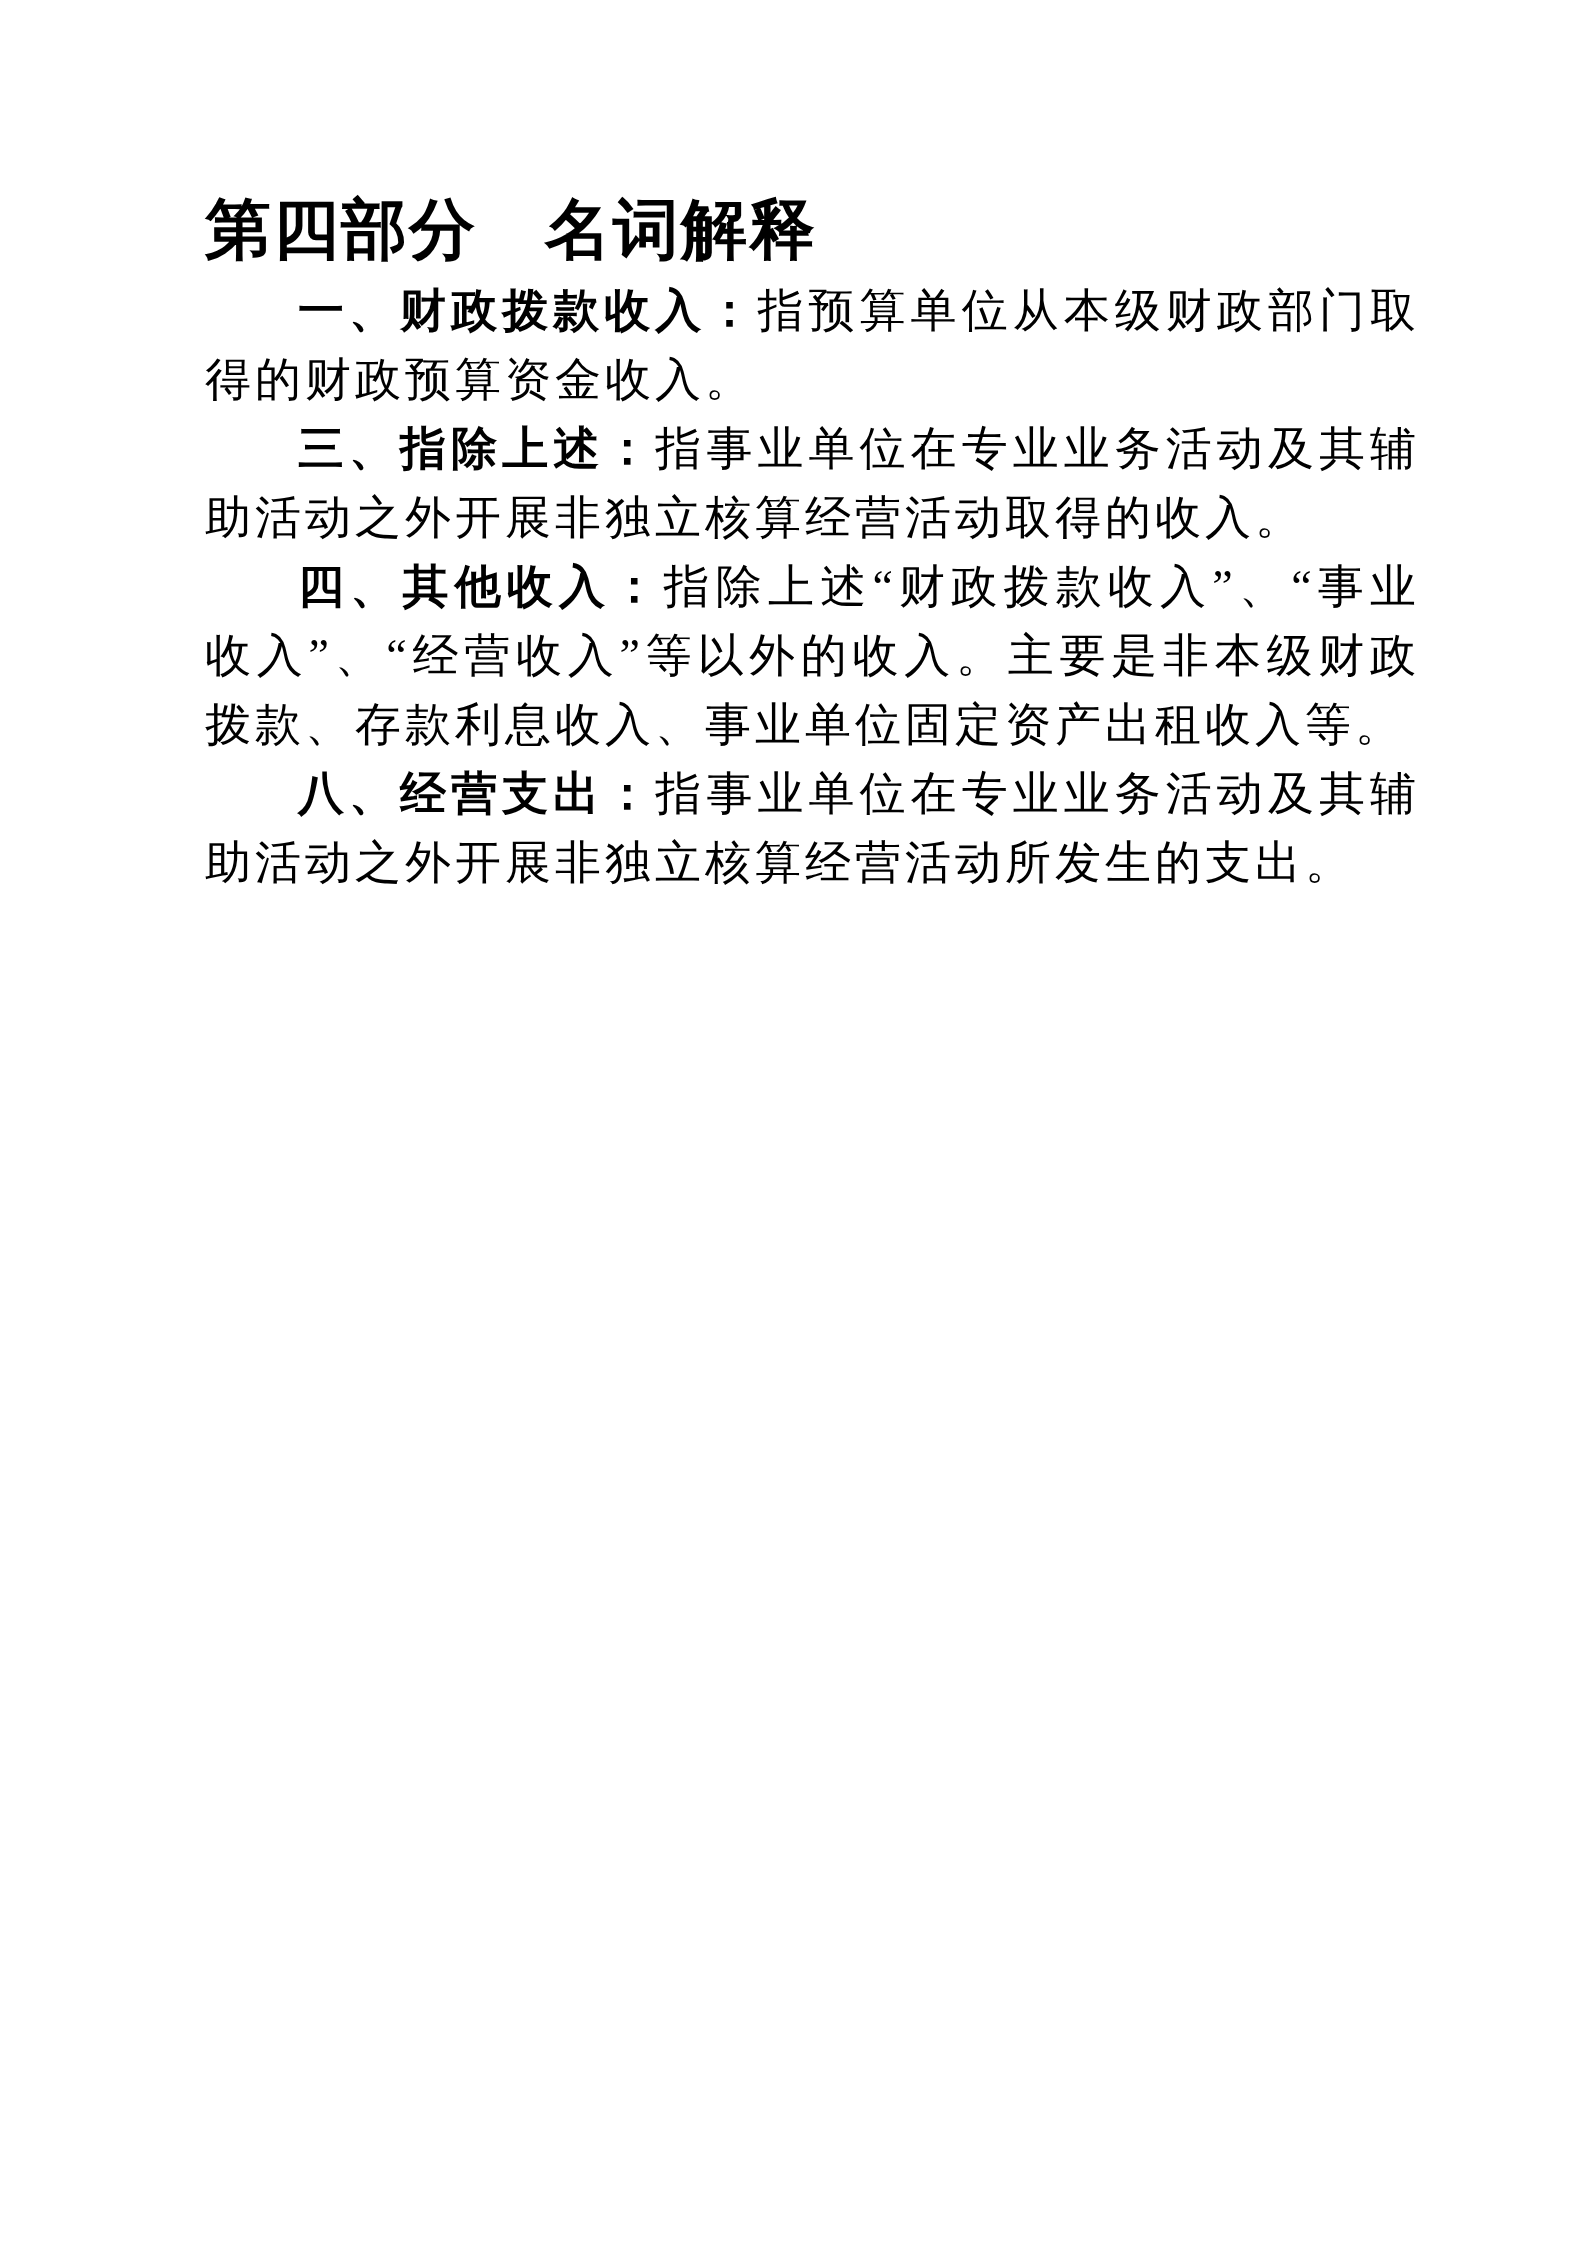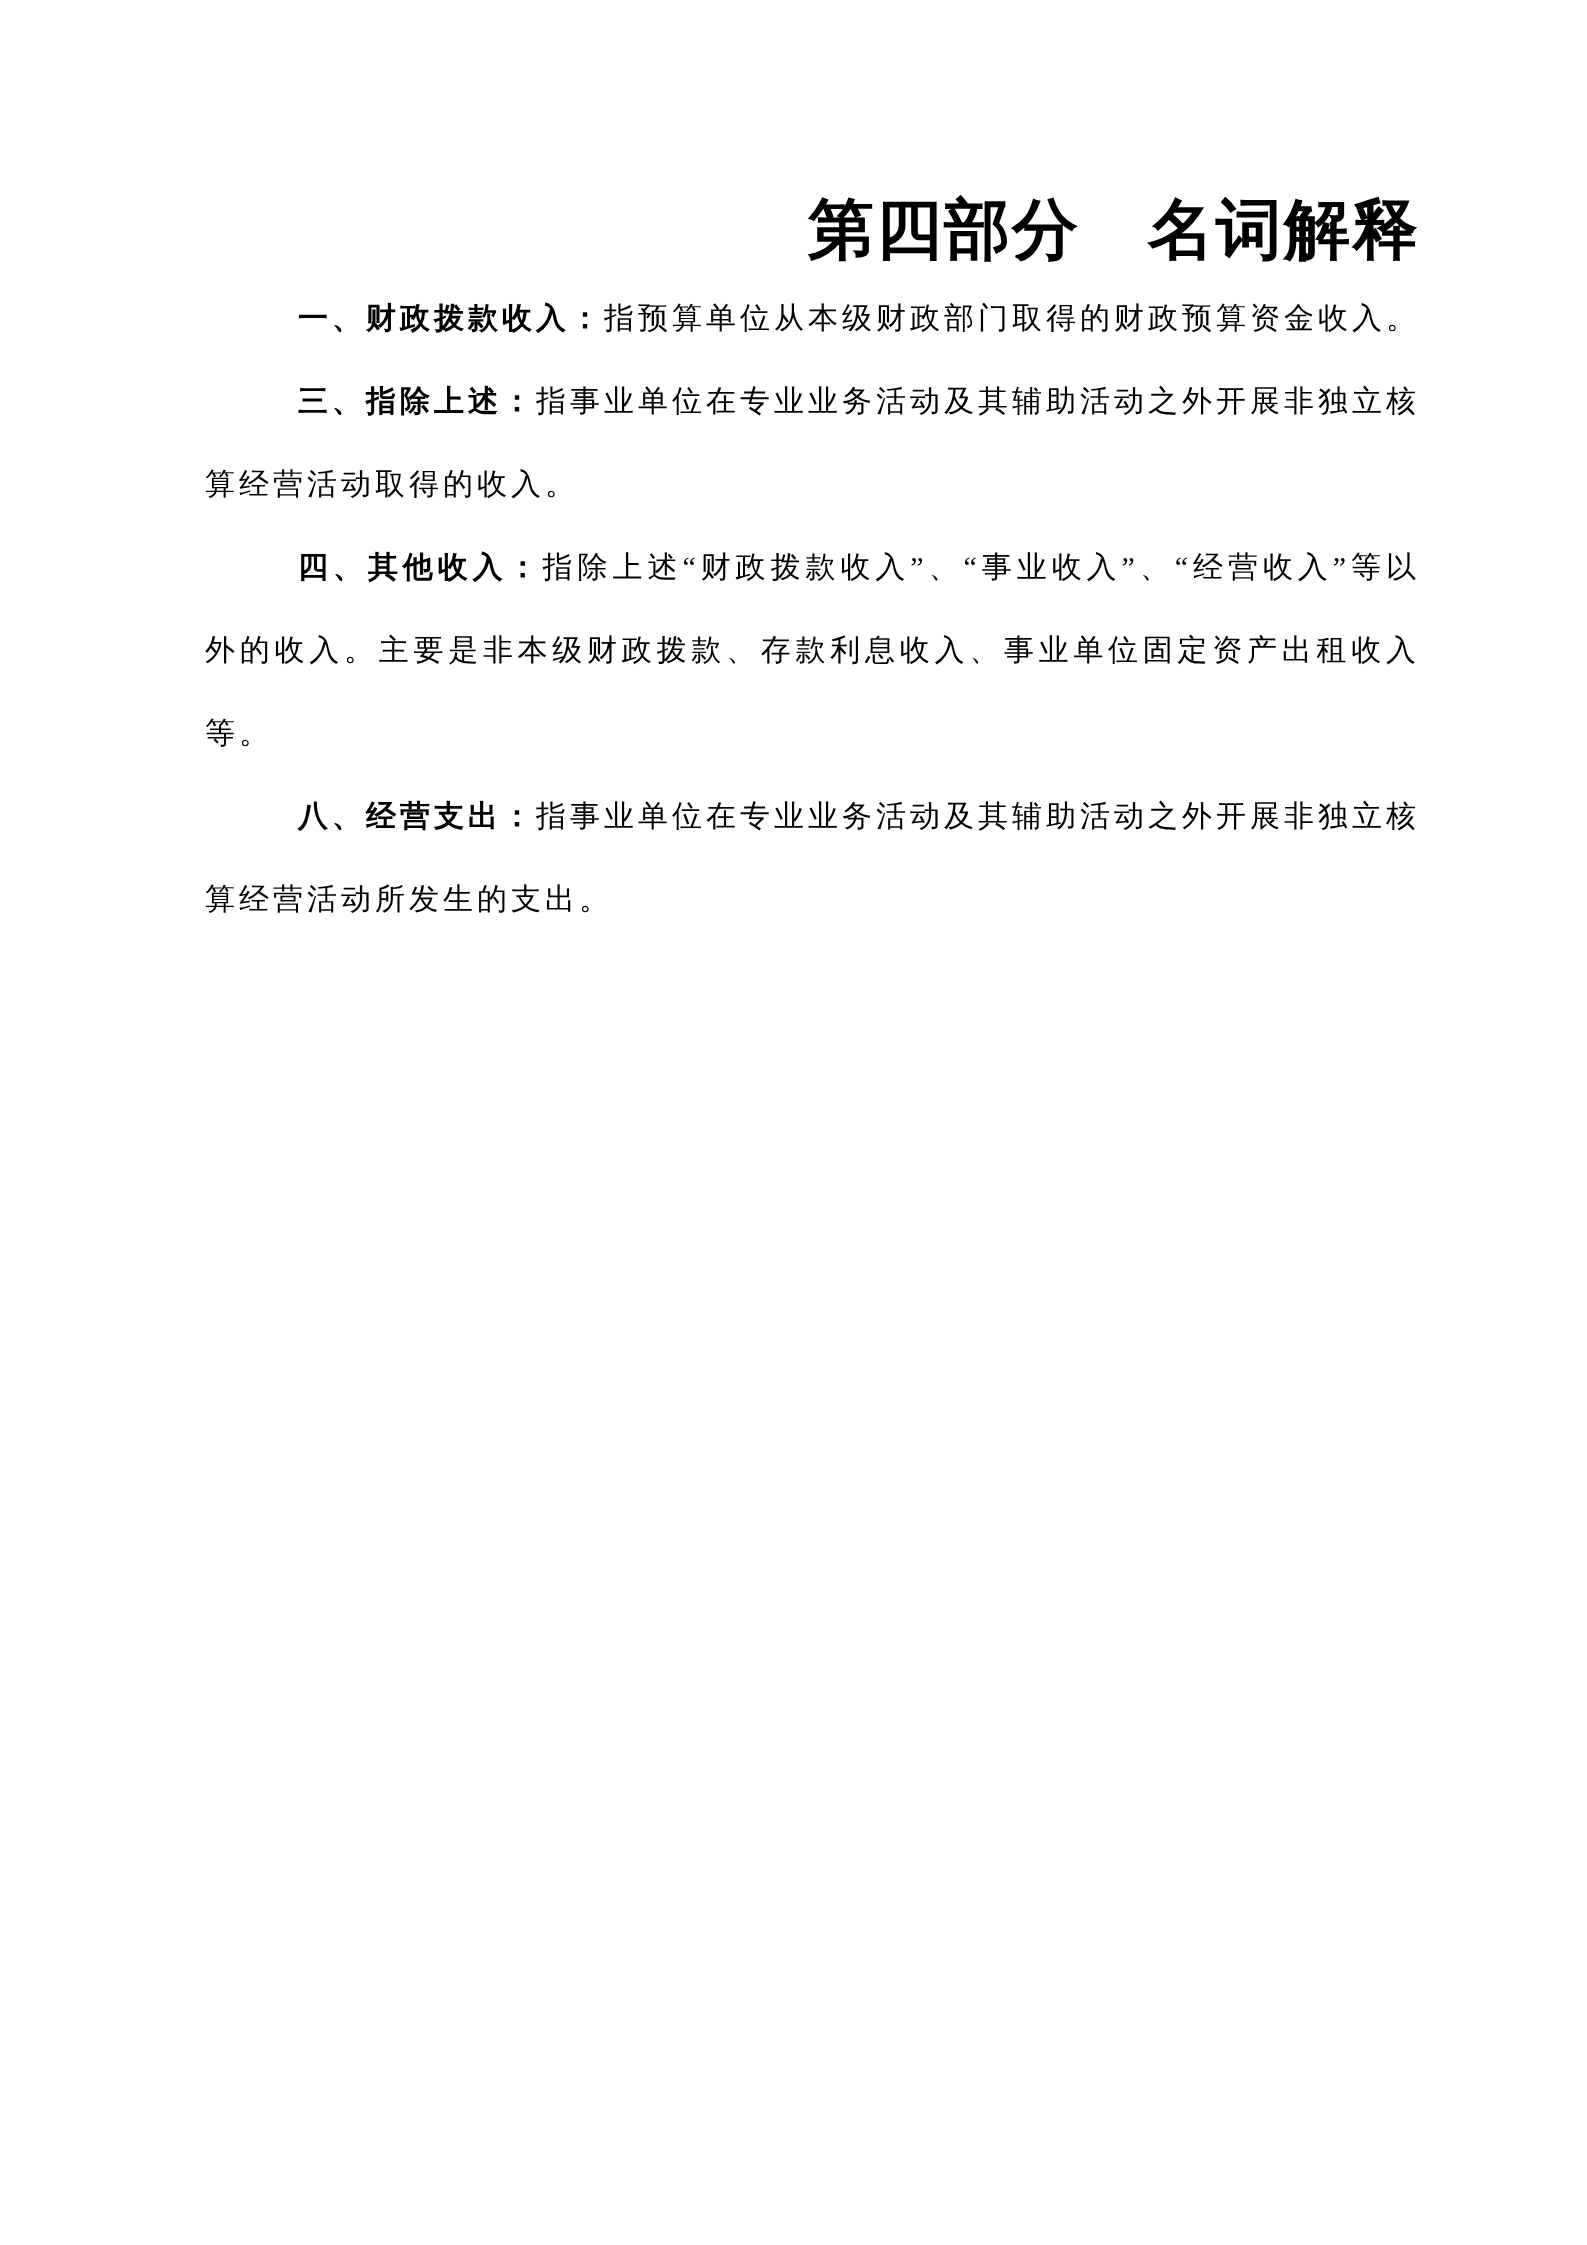--- a/index.html
+++ b/index.html
@@ -27,29 +27,29 @@
     width: 1215px;
     padding-top: 192px;
   }
 
   .doc-title {
     font-family: "Liberation Sans", "DejaVu Sans", sans-serif;
     font-weight: 700;
     font-size: 66px;
     line-height: 74px;
     letter-spacing: 2px;
-    text-align: right;
+    text-align: left;
     color: #000000;
     margin-bottom: 10px;
     white-space: nowrap;
   }
 
   .body-text {
-    font-size: 30px;
-    line-height: 83px;
+    font-size: 46px;
+    line-height: 69px;
     letter-spacing: 4px;
   }
 
   .para {
     text-align: justify;
     text-indent: 93px;
     color: #000000;
   }
 
   .para .term {

